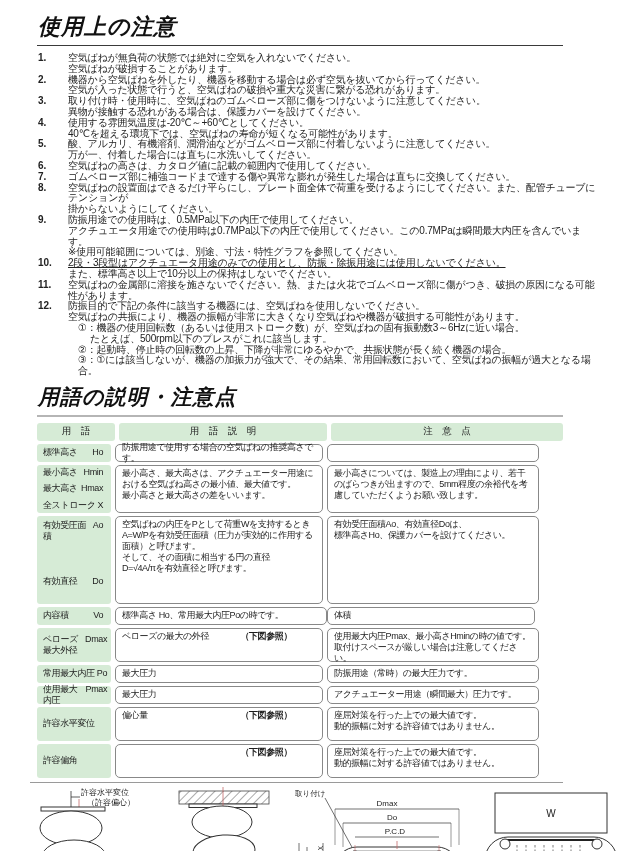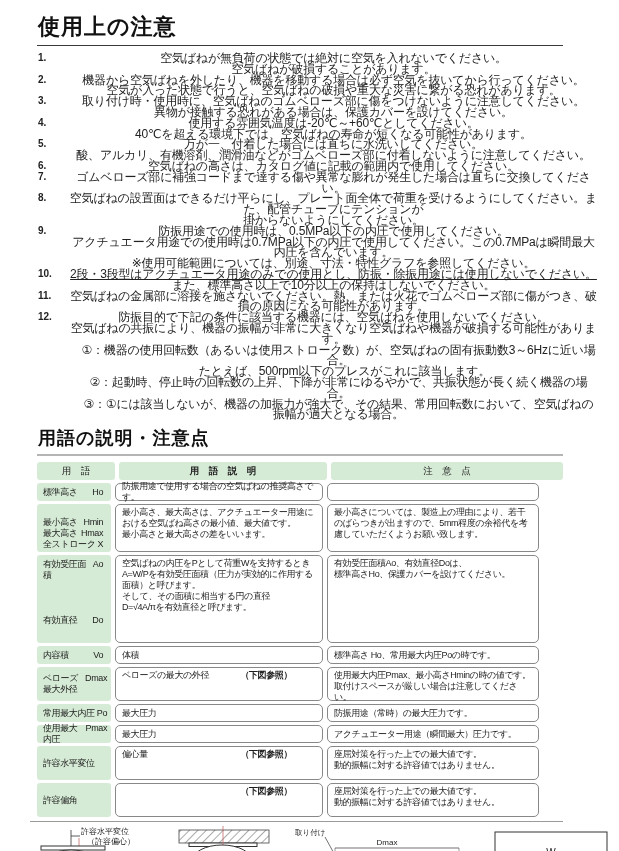--- a/index.html
+++ b/index.html
@@ -3,44 +3,44 @@
 <meta charset="utf-8">
 <style>
   html,body{margin:0;padding:0;}
   body{
     width:619px;height:851px;overflow:hidden;background:#fdfdfd;
     font-family:"Liberation Sans","DejaVu Sans",sans-serif;color:#1d1d1d;
     -webkit-font-smoothing:antialiased;
   }
   .page{position:relative;width:619px;height:851px;background:#fff;}
   
-  .ti{font-weight:bold;color:#111;letter-spacing:1px;margin:0;padding:0 9px 0 38px;}
+  .ti{font-weight:bold;color:#111;letter-spacing:1px;margin:0;padding:0 9px 0 38px;font-style:italic;}
   .ti1{font-size:22px;padding-top:12px;}
-  .ti2{font-size:18px;margin-top:6px;}
+  .ti2{font-size:21px;margin-top:6px;}
   .rule1{border:none;border-top:1.5px solid #3a3a3a;margin:3px 56px 4px 37px;}
   .rule2{border:none;border-top:2.5px solid #b5b5b5;margin:4px 56px 4px 37px;}
   
   .notes{padding:3px 20px 0 38px;}
   .note-item{display:flex;align-items:flex-start;}
   .num{flex:0 0 30px;font-size:10px;line-height:10.8px;font-weight:bold;color:#222;}
-  .body{flex:1;font-size:12px;line-height:10.8px;color:#222;text-align:center;}
+  .body{flex:1;font-size:10px;line-height:10.8px;color:#222;}
   .ln{display:block;letter-spacing:-0.2px;}
   .ln.u{text-decoration:underline;}
   .ln.ind1{padding-left:10px;}
   .ln.ind2{padding-left:22px;}
   
   .ttable{padding:2px 16px 0 37px;}
   .trow{display:flex;margin-bottom:3px;}
   .tc{box-sizing:border-box;font-size:9px;line-height:11px;letter-spacing:-0.4px;}
   .term{width:74px;background:#d6ebd6;border-radius:3px;margin-right:4px;
         display:flex;flex-direction:column;justify-content:center;padding:2px 0;}
   .termh,.desch,.noteh{background:#d6ebd6;border-radius:3px;display:flex;
         align-items:center;justify-content:center;font-size:9.5px;color:#222;}
   .termh{width:78px;margin-right:4px;}
-  .desch{width:208px;margin-right:4px;font-weight:bold;}
+  .desch{width:208px;margin-right:4px;}
   .noteh{width:232px;}
   .desc,.note{background:#fff;border:1px solid #888;border-radius:5px;padding:2px 6px;}
   .desc{width:208px;margin-right:4px;}
   .note{width:212px;}
   .vc{display:flex;flex-direction:column;justify-content:center;}
   .tl{display:flex;justify-content:space-between;padding:0 8px 0 6px;}
   .tl .sym{color:#222;}
   .dl{display:block;}
   .refline{display:flex;}
   .refline .ref{margin-left:auto;padding-right:24px;font-weight:bold;}
@@ -85,22 +85,22 @@
     <div class="note-item">
       <span class="num">4.</span>
       <span class="body">
           <span class="ln">使用する雰囲気温度は-20℃～+60℃としてください。</span>
           <span class="ln">40℃を超える環境下では、空気ばねの寿命が短くなる可能性があります。</span>
         </span>
     </div>
     <div class="note-item">
       <span class="num">5.</span>
       <span class="body">
+          <span class="ln">酸、アルカリ、有機溶剤、潤滑油などがゴムベローズ部に付着しないように注意してください。</span>
           <span class="ln">万が一、付着した場合には直ちに水洗いしてください。</span>
-          <span class="ln">酸、アルカリ、有機溶剤、潤滑油などがゴムベローズ部に付着しないように注意してください。</span>
         </span>
     </div>
     <div class="note-item">
       <span class="num">6.</span>
       <span class="body">
           <span class="ln">空気ばねの高さは、カタログ値に記載の範囲内で使用してください。</span>
         </span>
     </div>
     <div class="note-item">
       <span class="num">7.</span>
@@ -167,21 +167,21 @@
             <span class="sym">Ho</span>
           </div>
         </div>
       <div class="tc desc vc">
           <span class="dl">防振用途で使用する場合の空気ばねの推奨高さです。</span>
         </div>
       <div class="tc note vc"></div>
     </div>
 
     <div class="trow" style="height:48px">
-      <div class="tc term" style="justify-content:flex-end">
+      <div class="tc term" style="justify-content:space-between">
         <div class="tl">
             <span>最小高さ</span>
             <span class="sym">Hmin</span>
           </div>
         <div class="tl">
             <span>最大高さ</span>
             <span class="sym">Hmax</span>
           </div>
         <div class="tl">
             <span>全ストローク</span>
@@ -220,25 +220,25 @@
       </div>
     </div>
 
     <div class="trow" style="height:18px">
       <div class="tc term">
           <div class="tl">
             <span>内容積</span>
             <span class="sym">Vo</span>
           </div>
         </div>
+      <div class="tc note vc">
+          <span class="dl">標準高さ Ho、常用最大内圧Poの時です。</span>
+        </div>
       <div class="tc desc vc">
           <span class="dl">体積</span>
-        </div>
-      <div class="tc note vc">
-          <span class="dl">標準高さ Ho、常用最大内圧Poの時です。</span>
         </div>
     </div>
 
     <div class="trow" style="height:34px">
       <div class="tc term">
           <div class="tl" style="padding-right:4px">
             <span>ベローズ最大外径</span>
             <span class="sym">Dmax</span>
           </div>
         </div>

